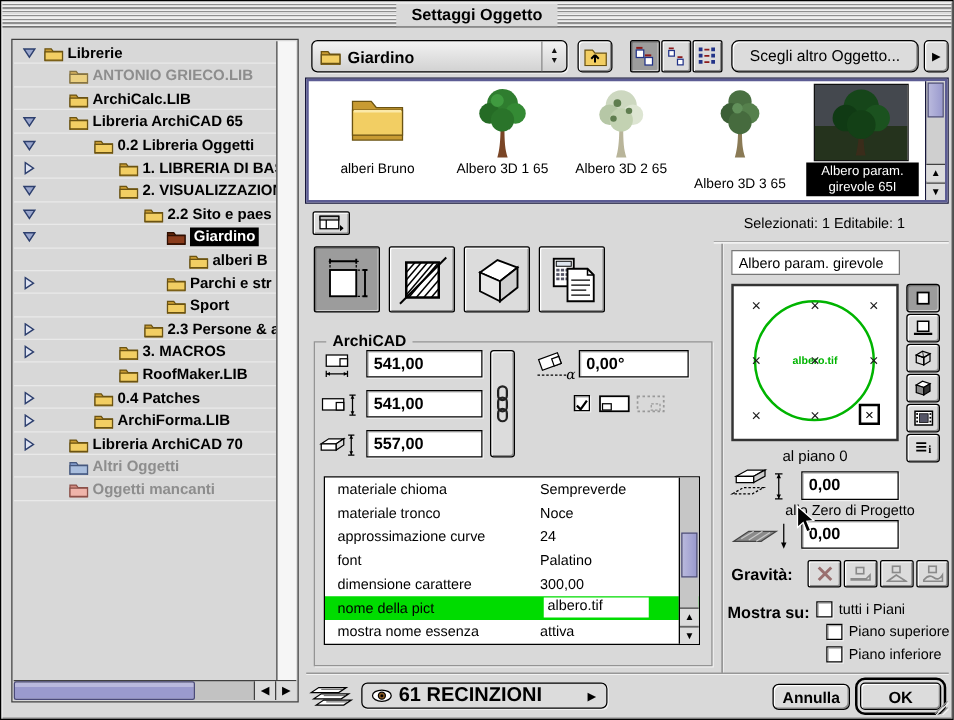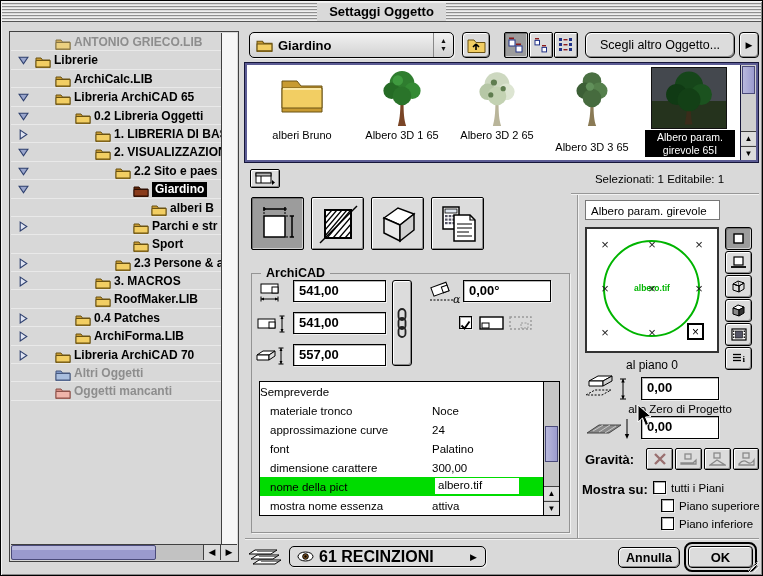--- a/index.html
+++ b/index.html
@@ -88,38 +88,38 @@
 
 <div class="win">
 
   <div class="titlebar">
     <span class="title-text">Settaggi Oggetto</span>
   </div>
 
   <div class="tree-panel">
     <div class="tree-rows">
 
+      <div class="trow d0">
+        <span class="disc">
+            <svg width="11" height="11" viewBox="0 0 10 10">
+              <path d="M1 2 L9 2 L5 8 Z" fill="#9aa6cc" stroke="#2d3f6e"></path>
+            </svg>
+          </span>
+        <span class="ficon"><svg class="fsvg" width="16" height="12" viewBox="0 0 16 12">
+              <path class="fback" d="M1 2 h5 l1.5 2 H15 v8 H1 z"></path>
+              <path class="ffront" d="M1 4.5 h14 v6.5 H1 z"></path>
+            </svg></span>
+        <span class="tlabel">Librerie</span>
+      </div>
       <div class="trow d1 gray">
         <span class="ficon"><svg class="fsvg" width="16" height="12" viewBox="0 0 16 12" opacity="0.75">
               <path class="fback" d="M1 2 h5 l1.5 2 H15 v8 H1 z"></path>
               <path class="ffront" d="M1 4.5 h14 v6.5 H1 z"></path>
             </svg></span>
         <span class="tlabel">ANTONIO GRIECO.LIB</span>
-      </div>
-      <div class="trow d0">
-        <span class="disc">
-            <svg width="11" height="11" viewBox="0 0 10 10">
-              <path d="M1 2 L9 2 L5 8 Z" fill="#9aa6cc" stroke="#2d3f6e"></path>
-            </svg>
-          </span>
-        <span class="ficon"><svg class="fsvg" width="16" height="12" viewBox="0 0 16 12">
-              <path class="fback" d="M1 2 h5 l1.5 2 H15 v8 H1 z"></path>
-              <path class="ffront" d="M1 4.5 h14 v6.5 H1 z"></path>
-            </svg></span>
-        <span class="tlabel">Librerie</span>
       </div>
       <div class="trow d1">
         <span class="ficon"><svg class="fsvg" width="16" height="12" viewBox="0 0 16 12">
               <path class="fback" d="M1 2 h5 l1.5 2 H15 v8 H1 z"></path>
               <path class="ffront" d="M1 4.5 h14 v6.5 H1 z"></path>
             </svg></span>
         <span class="tlabel">ArchiCalc.LIB</span>
       </div>
       <div class="trow d1">
         <span class="disc">
@@ -572,20 +572,21 @@
     <rect x="1" y="2" width="23" height="12" fill="#fff" stroke="#000" stroke-width="1.4"></rect>
     <rect x="3" y="8" width="7" height="5" fill="#fff" stroke="#000"></rect>
   </svg>
   <svg style="position:absolute;left:508px;top:314px;" width="24" height="16" viewBox="0 0 24 16">
     <rect x="1" y="2" width="21" height="12" fill="none" stroke="#999" stroke-width="1.4" stroke-dasharray="2 2"></rect>
     <rect x="12" y="8" width="7" height="5" fill="none" stroke="#999" stroke-dasharray="2 1.5"></rect>
   </svg>
 
   <div class="ptable">
     <div class="ptr">
+        <span class="c0">materiale chioma</span>
         <span class="c1">Sempreverde</span>
       </div>
     <div class="ptr">
         <span class="c0">materiale tronco</span>
         <span class="c1">Noce</span>
       </div>
     <div class="ptr">
         <span class="c0">approssimazione curve</span>
         <span class="c1">24</span>
       </div>

